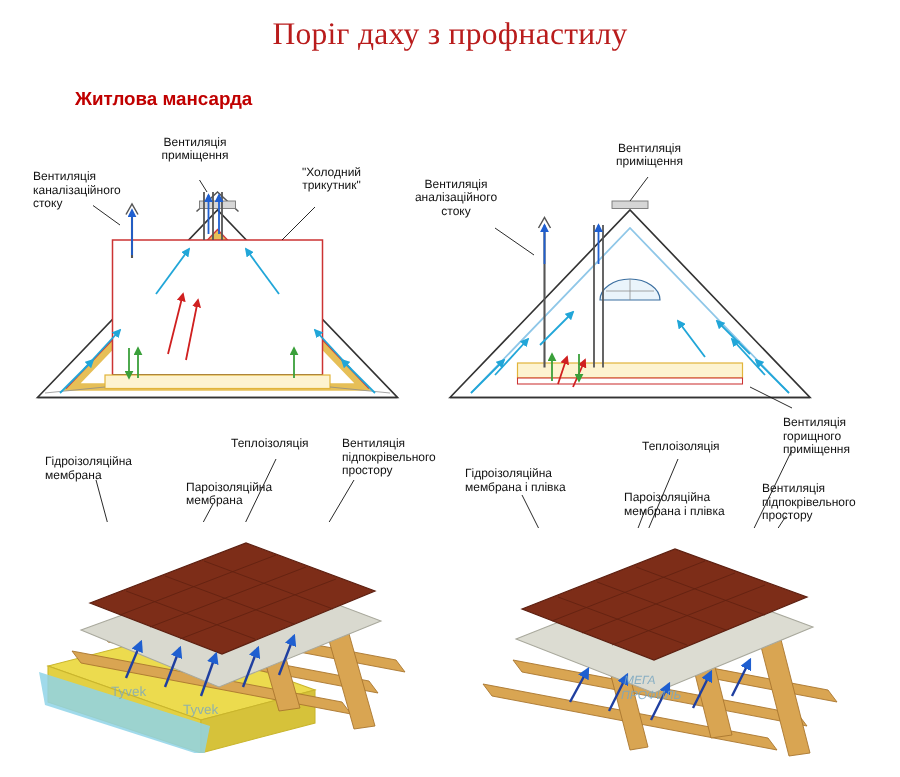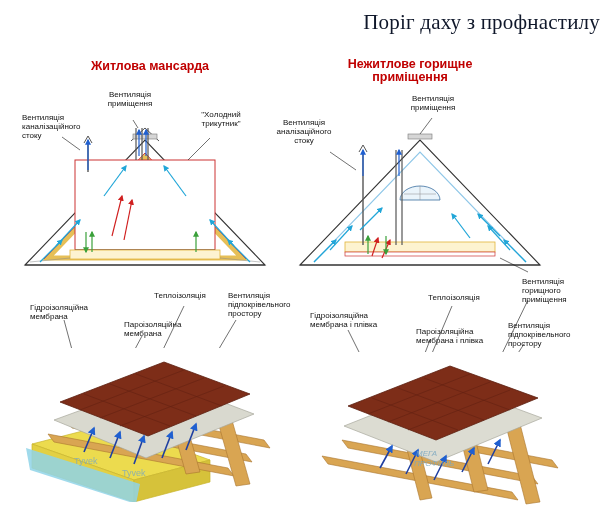--- a/index.html
+++ b/index.html
@@ -6,28 +6,28 @@
   body{
     width:600px;height:518px;
     background:#ffffff;
     font-family:"Liberation Sans", sans-serif;
     position:relative;
     overflow:hidden;
   }
   #stage{position:relative;width:600px;height:518px;}
   .title{
     position:absolute;left:0;top:10px;width:600px;
-    text-align:right;
+    text-align:center;
     font-family:"Liberation Serif", serif;
-    font-size:21px;color:#0f172a;
+    font-size:21px;color:#b91c1c;
     letter-spacing:.2px;
   }
   .col-head{
     position:absolute;
-    text-align:center;
+    text-align:left;
     font-size:12.5px;
     font-weight:bold;
     color:#c00000;
     line-height:13px;
   }
   .lbl{
     position:absolute;
     font-size:8px;
     line-height:9px;
     color:#111;
@@ -46,22 +46,20 @@
   .photo{position:absolute;overflow:hidden;}
 </style>
 </head>
 <body>
 
 <div id="stage">
 
   <div class="title">Поріг даху з профнастилу</div>
 
   <div class="col-head" style="left:50px;top:60px;width:200px;">Житлова мансарда</div>
-  <div class="col-head" style="left:320px;top:58px;width:180px;">Нежитлове горищне
-приміщення</div>
 
   <svg viewBox="0 0 600 518">
     <defs>
       <marker id="mb" markerWidth="5" markerHeight="5" refX="4" refY="2.5" orient="auto">
         <path d="M0,0 L5,2.5 L0,5 z" fill="#1f5fd0"></path>
       </marker>
       <marker id="mc" markerWidth="5" markerHeight="5" refX="4" refY="2.5" orient="auto">
         <path d="M0,0 L5,2.5 L0,5 z" fill="#21a6d8"></path>
       </marker>
       <marker id="mr" markerWidth="5" markerHeight="5" refX="4" refY="2.5" orient="auto">

